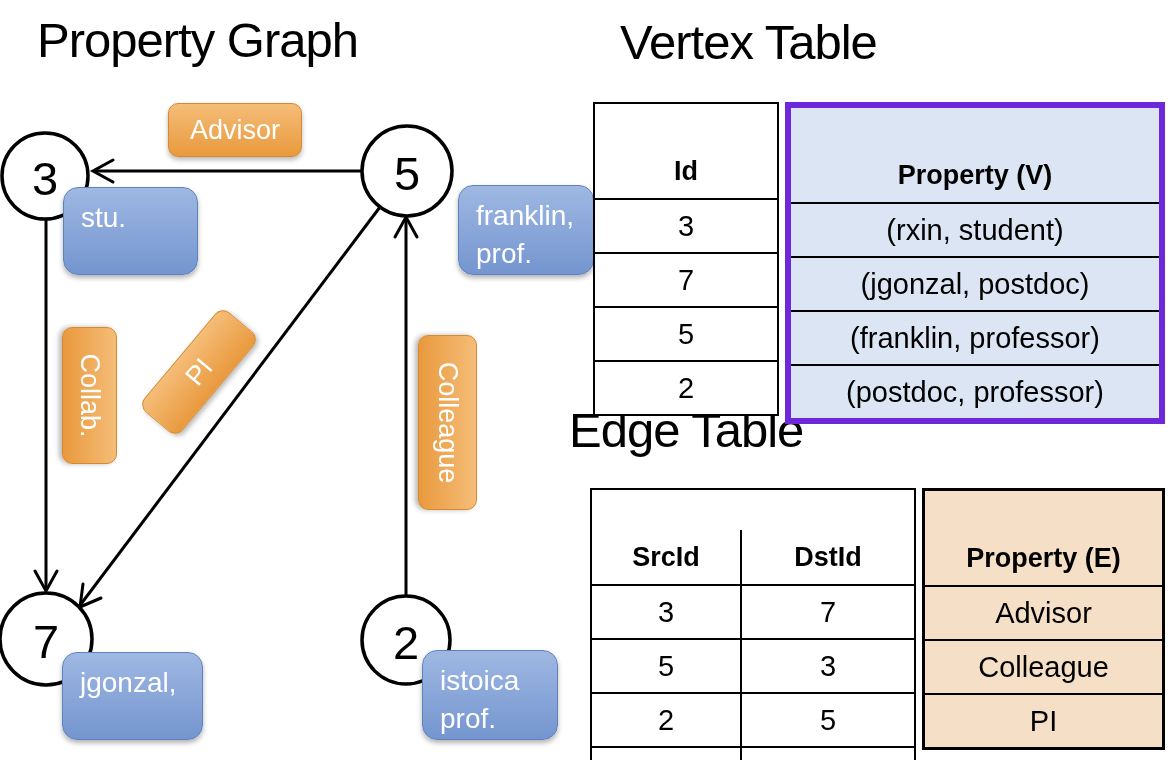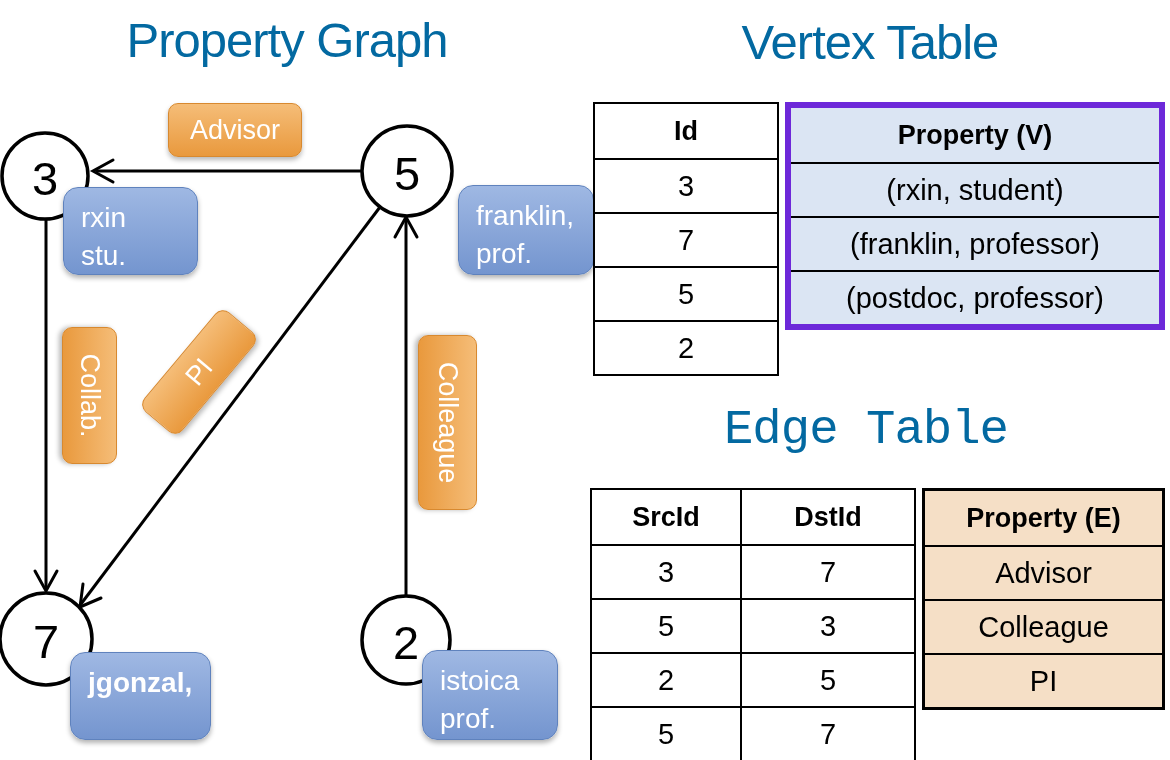--- a/index.html
+++ b/index.html
@@ -1,26 +1,26 @@
 <!DOCTYPE html>
 <html style="--orange_top: #f5bd78; --orange_bottom: #e9993d; --orange_border: #d8892f; --blue_top: #9fb8e3; --blue_bottom: #7495cf; --blue_border: #5f82bd; --vertex_fill: #dbe5f3; --edge_fill: #f5dfc6;"><head>
 <meta charset="utf-8">
 <style>
   html,body{margin:0;padding:0;}
   body{
     width:1170px;height:760px;position:relative;overflow:hidden;
     background:#ffffff;font-family:"Liberation Sans",sans-serif;color:#000;
   }
   .title{
-    position:absolute;text-align:center;font-size:49px;font-weight:400;
-    letter-spacing:-1px;white-space:nowrap;color:#0369a1;
+    position:absolute;font-size:49px;font-weight:400;
+    letter-spacing:-1px;white-space:nowrap;color:#000000;
   }
   #graph-title{left:37px;top:12px;width:500px;}
   #vertex-title{left:620px;top:14px;width:500px;}
-  #edge-title{left:616px;top:402px;width:500px;font-family:Liberation Mono, monospace;}
+  #edge-title{left:569px;top:402px;width:500px;}
 
   
   .node-num{
     position:absolute;transform:translate(-50%,-50%);
     font-size:47px;line-height:1;color:#000;
   }
   .prop-box{
     position:absolute;box-sizing:border-box;border-radius:15px;
     background:linear-gradient(to bottom,var(--blue_top,#9fb8e3),var(--blue_bottom,#7495cf));
     border:1px solid var(--blue_border,#5f82bd);
@@ -40,21 +40,21 @@
   #edge-label-pi{left:134px;top:347px;width:130px;height:50px;transform:rotate(-50deg);}
   #edge-label-advisor{left:168px;top:103px;width:134px;height:54px;}
 
   
   .tbl{position:absolute;box-sizing:border-box;background:#fff;}
   .tbl .cell{
     box-sizing:border-box;height:54px;display:flex;align-items:center;justify-content:center;
     font-size:29px;border-top:2px solid #000;
   }
   .tbl .cell.first{border-top:none;}
-  .tbl .cell.hdr{font-weight:bold;font-size:27px;}
+  .tbl .cell.hdr{font-weight:bold;font-size:27px;margin-top:40px;}
   #vertex-id-table{left:593px;top:102px;width:186px;border:2.5px solid #000;}
   #vertex-prop-table{left:785px;top:102px;width:380px;border:6px solid #6d28d9;
     background:var(--vertex_fill,#dbe5f3);}
   #edge-srcdst-table{left:590px;top:488px;width:326px;border:2.5px solid #000;
     display:grid;grid-template-columns:150px 1fr;}
   #edge-srcdst-table .cell.colL{border-right:2px solid #000;}
   #edge-prop-table{left:922px;top:488px;width:243px;border:3px solid #000;
     background:var(--edge_fill,#f5dfc6);}
 
   svg{position:absolute;left:0;top:0;}
@@ -88,28 +88,27 @@
   <circle class="node-circle" cx="46" cy="639" r="46"></circle>
   <circle class="node-circle" cx="406" cy="640" r="44"></circle>
 </svg>
 
 <div class="node-num" style="left:45px;top:178px;">3</div>
 <div class="node-num" style="left:407px;top:173px;">5</div>
 <div class="node-num" style="left:46px;top:641px;">7</div>
 <div class="node-num" style="left:406px;top:642px;">2</div>
 
 <div class="prop-box" style="left:63px;top:187px;width:135px;height:88px;">
-  <div>rxin</div>
   <div>stu.</div>
 </div>
 <div class="prop-box" style="left:422px;top:185px;width:136px;height:90px;margin-left:36px;">
   <div>franklin,</div>
   <div>prof.</div>
 </div>
-<div class="prop-box" style="left:70px;top:652px;width:141px;height:88px;font-weight:bold;">
+<div class="prop-box" style="left:62px;top:652px;width:141px;height:88px;">
   <div>jgonzal,</div>
 </div>
 <div class="prop-box" style="left:422px;top:650px;width:136px;height:90px;">
   <div>istoica</div>
   <div>prof.</div>
 </div>
 
 <div class="edge-label" id="edge-label-advisor">Advisor</div>
 <div class="edge-label" id="edge-label-collab">Collab.</div>
 <div class="edge-label" id="edge-label-pi">PI</div>
@@ -118,20 +117,21 @@
 <div class="tbl" id="vertex-id-table">
   <div class="cell hdr first">Id</div>
   <div class="cell">3</div>
   <div class="cell">7</div>
   <div class="cell">5</div>
   <div class="cell">2</div>
 </div>
 <div class="tbl" id="vertex-prop-table" style="background:var(--vertex_fill,#dbe5f3);">
   <div class="cell hdr first">Property (V)</div>
   <div class="cell">(rxin, student)</div>
+  <div class="cell">(jgonzal, postdoc)</div>
   <div class="cell">(franklin, professor)</div>
   <div class="cell">(postdoc, professor)</div>
 </div>
 
 <div class="tbl" id="edge-srcdst-table">
   <div class="cell hdr first colL">SrcId</div>
   <div class="cell hdr first">DstId</div>
   <div class="cell colL">3</div>
   <div class="cell">7</div>
   <div class="cell colL">5</div>

